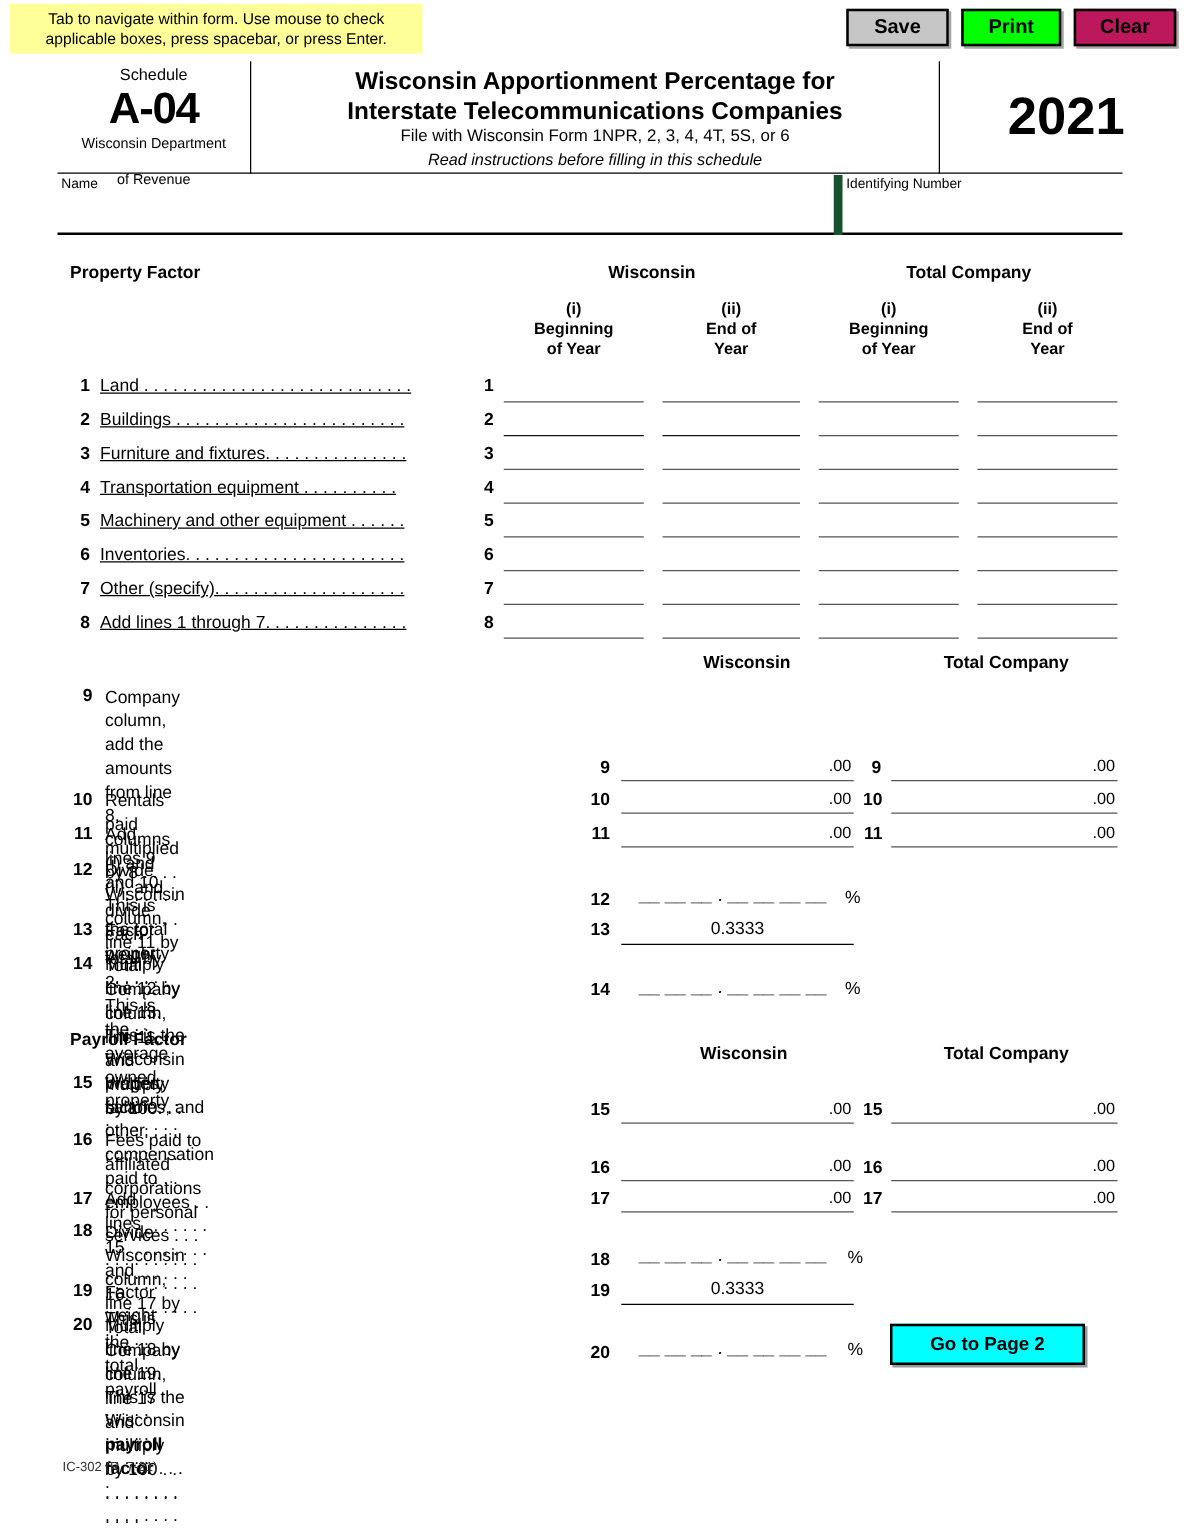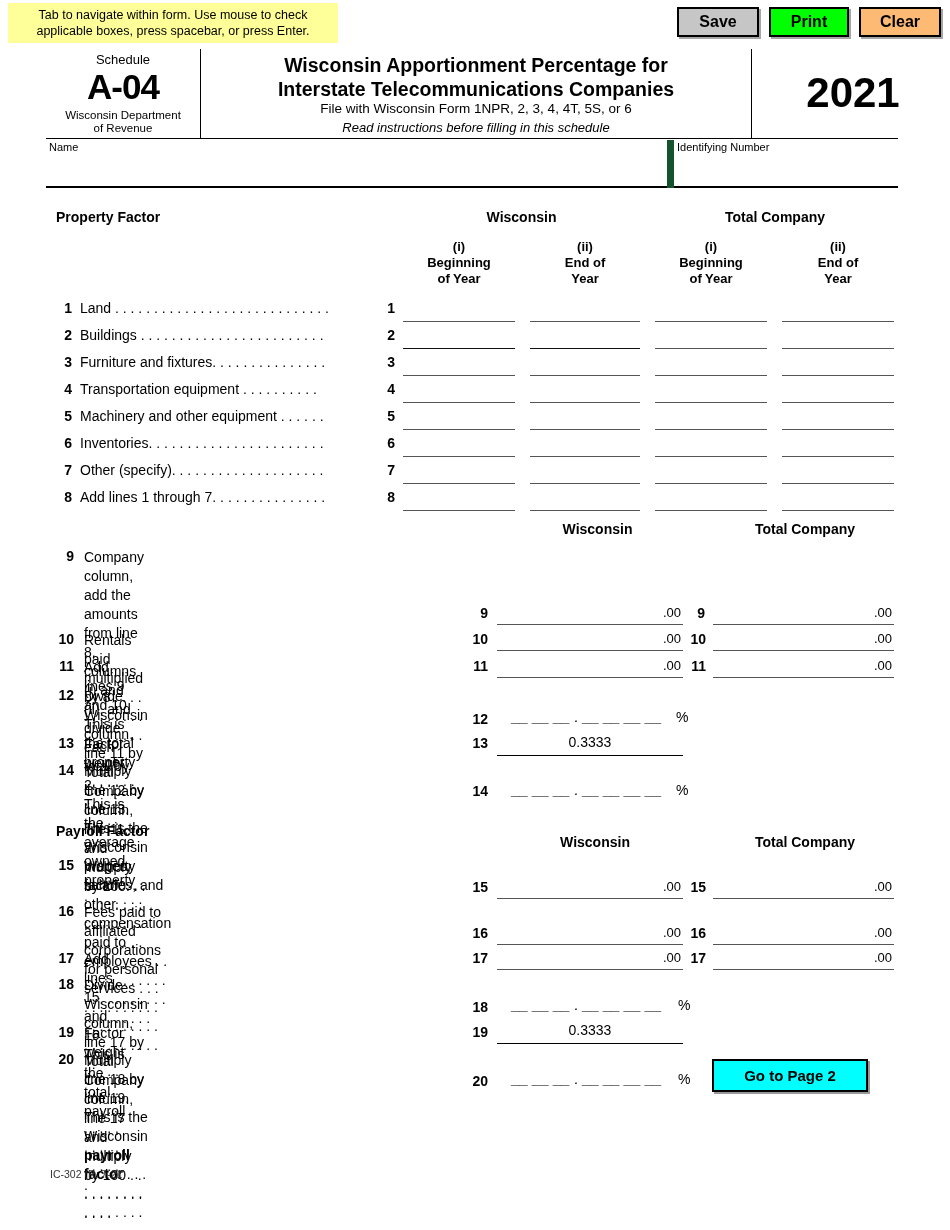--- a/index.html
+++ b/index.html
@@ -25,21 +25,21 @@
   .btn {
     position:absolute; top:7px; height:30px;
     border:2px solid #000000;
     font-weight:bold; font-size:16px;
     display:flex; align-items:center; justify-content:center;
     cursor:pointer;
     box-shadow:2px 2px 0 rgba(0,0,0,0.35);
   }
   .btn-save  { left:677px; width:82px; background:#c6c6c6; }
   .btn-print { left:769px; width:80px; background:#00ff00; }
-  .btn-clear { left:859px; width:82px; background:#fdba74; }
+  .btn-clear { left:859px; width:82px; background:#be185d; }
 
   
   .hdr { position:absolute; left:46px; top:49px; width:852px; height:90px;
          border-bottom:1px solid #000; }
   .hdr-left {
     position:absolute; left:0; top:0; width:155px; height:90px;
     border-right:1px solid #000;
     text-align:center;
   }
   .hdr-sched { font-size:13px; margin-top:3px; }
@@ -74,21 +74,21 @@
   .sect-title { position:absolute; font-size:14px; font-weight:bold; }
 
   
   .colhdr { position:absolute; font-size:14px; font-weight:bold; text-align:center; }
   .subhdr { position:absolute; font-size:13px; font-weight:bold; text-align:center;
             line-height:16px; }
 
   
   .rowA { position:absolute; left:56px; height:26px; font-size:14px; }
   .rowA .num  { position:absolute; left:0; width:16px; text-align:right; font-weight:bold; }
-  .rowA .desc { position:absolute; left:24px; white-space:nowrap; }
+  .rowA .desc { position:absolute; left:24px; white-space:nowrap;text-decoration:underline; }
   .rowA .num2 { position:absolute; left:325px; width:14px; text-align:right; font-weight:bold; }
 
   .cell {
     position:absolute; height:22px;
     border-bottom:1.4px solid #555;
     background:transparent;
   }
   .cell input {
     width:100%; height:100%; border:none; background:transparent;
     font-size:13.5px; font-family:"Liberation Sans", sans-serif;
@@ -143,21 +143,21 @@
   <div class="btn btn-save">Save</div>
   <div class="btn btn-print">Print</div>
   <div class="btn btn-clear">Clear</div>
 </div>
 
 <div class="hdr">
   <div class="hdr-left">
     <div class="hdr-sched">Schedule</div>
     <div class="hdr-code">A-04</div>
     <div class="hdr-dept">Wisconsin Department</div>
-    <div class="hdr-dept" style="margin-top:0">of Revenue</div>
+    <div class="hdr-dept" style="margin-top:16px">of Revenue</div>
   </div>
   <div class="hdr-mid">
     <div class="hdr-title">Wisconsin Apportionment Percentage for</div>
     <div class="hdr-title" style="margin-top:0">Interstate Telecommunications Companies</div>
     <div class="hdr-sub">File with Wisconsin Form 1NPR, 2, 3, 4, 4T, 5S, or 6</div>
     <div class="hdr-ital">Read instructions before filling in this schedule</div>
   </div>
   <div class="hdr-right">
     <div class="hdr-year">2021</div>
   </div>

